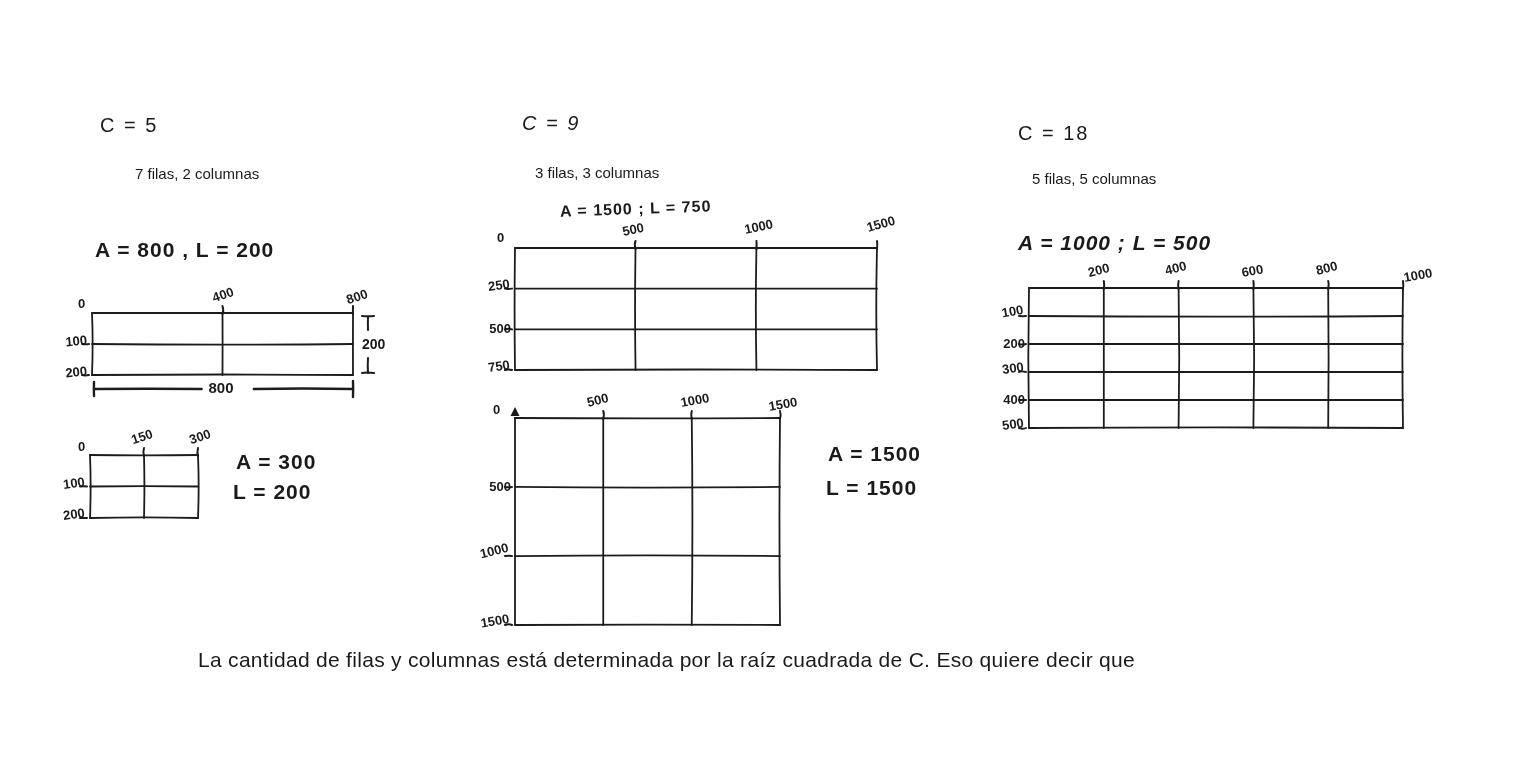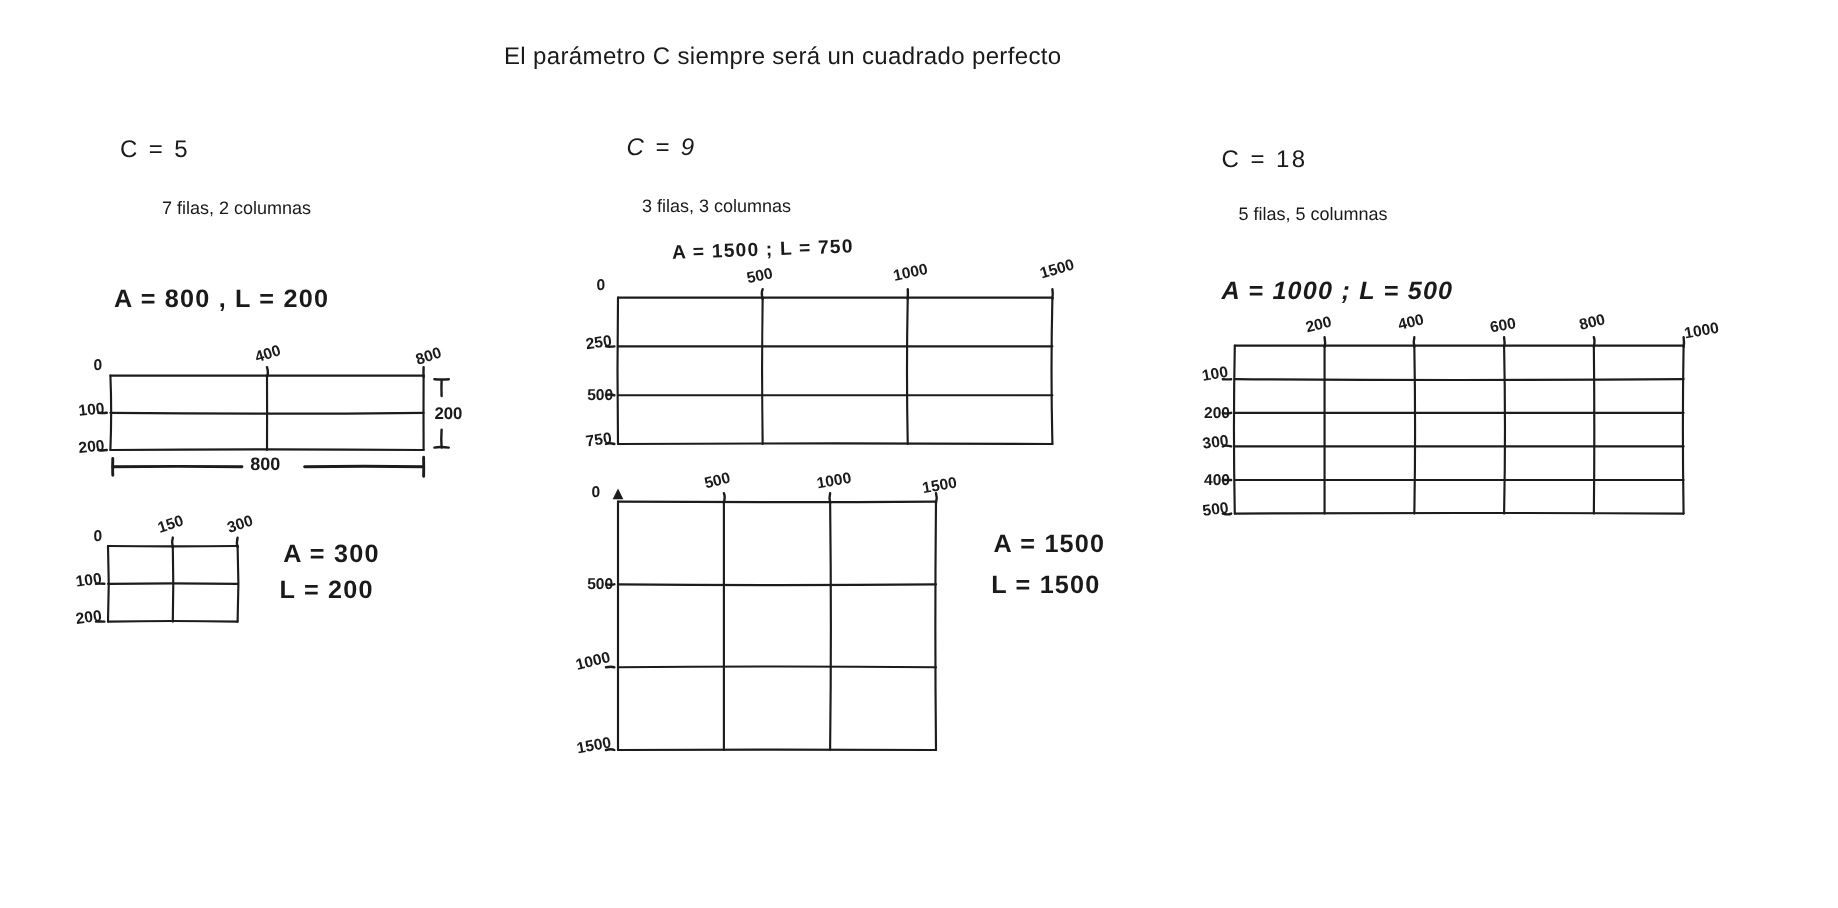--- a/index.html
+++ b/index.html
@@ -32,21 +32,20 @@
     transform-origin:left bottom;
   }
   .tick-left{width:36px;text-align:right;}
   .dim-b{font-size:15px;background:#ffffff;padding:0 4px;}
   .dim-r{font-size:14px;background:#ffffff;padding:1px 2px;}
 </style>
 </head>
 <body>
 
 <div id="canvas">
-  <div class="hand title">El parámetro C siempre será un cuadrado perfecto</div>
 
   <div class="chead pos-c4">C = 5</div>
   <div class="rclabel pos-c4rc">7 filas, 2 columnas</div>
   <div class="params pos-c4p">A = 800 ,   L = 200</div>
 
   <div class="chead pos-c9">C = 9</div>
   <div class="rclabel pos-c9rc">3 filas, 3 columnas</div>
   <div class="params pos-c9p">A = 1500 ;   L = 750</div>
 
   <div class="chead pos-c25">C = 18</div>
@@ -134,20 +133,21 @@
       <path d="M 1328.2 281 Q 1329.2977242296504 283.748781133334 1328.2 289" stroke="#1c1c1c" fill="none" stroke-width="2" stroke-linecap="round"></path>
       <path d="M 1403 281 Q 1403.6677811138507 286.0013769126381 1403 289" stroke="#1c1c1c" fill="none" stroke-width="2" stroke-linecap="round"></path>
       <path d="M 1019 316 Q 1023.7880931157633 316.3033280425652 1026 316" stroke="#1c1c1c" fill="none" stroke-width="2" stroke-linecap="round"></path>
       <path d="M 1019 344 Q 1022.4438171780803 345.2164594381611 1026 344" stroke="#1c1c1c" fill="none" stroke-width="2" stroke-linecap="round"></path>
       <path d="M 1019 372 Q 1021.0495094794023 370.74490792544384 1026 372" stroke="#1c1c1c" fill="none" stroke-width="2" stroke-linecap="round"></path>
       <path d="M 1019 400 Q 1023.1303817455046 400.06606777534034 1026 400" stroke="#1c1c1c" fill="none" stroke-width="2" stroke-linecap="round"></path>
       <path d="M 1019 428 Q 1023.6771370397782 429.34717151140467 1026 428" stroke="#1c1c1c" fill="none" stroke-width="2" stroke-linecap="round"></path>
     </svg>
 
   <div class="hand footer">
+    <div>La cantidad de filas y columnas está determinada por la raíz cuadrada de C. Eso quiere decir que</div>
   </div>
 <div class="tick" style="left: 78px; top: 296px;">0</div>
     <div class="tick" style="left: 214.5px; top: 290px; transform: rotate(-18deg);">400</div>
     <div class="tick" style="left: 349px; top: 292px; transform: rotate(-18deg);">800</div>
     <div class="tick tick-left" style="left: 52px; top: 336px; transform: rotate(-6deg);">100</div>
     <div class="tick tick-left" style="left: 52px; top: 367px; transform: rotate(-6deg);">200</div>
     <div class="tick dim-r" style="left: 360px; top: 335px;">200</div>
     <div class="tick dim-b" style="left: 204.5px; top: 379px;">800</div>
     <div class="tick" style="left: 78px; top: 439px;">0</div>
     <div class="tick" style="left: 134px; top: 432px; transform: rotate(-18deg);">150</div>

